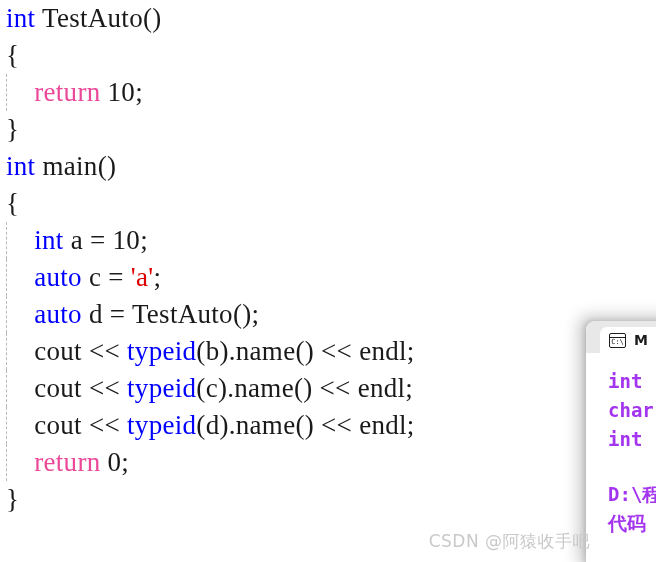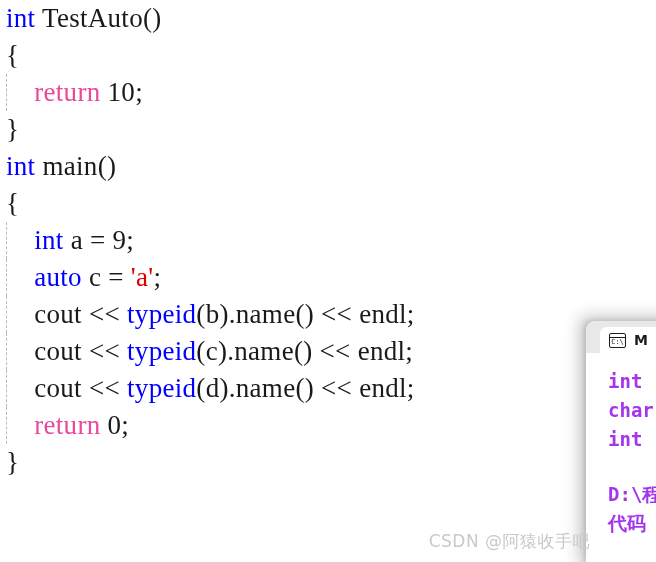--- a/index.html
+++ b/index.html
@@ -161,22 +161,23 @@
 </head>
 <body>
 
 <div id="editor">
     <div class="code-line"><span class="kw">int</span><span class="plain"> TestAuto()</span></div>
     <div class="code-line"><span class="brace">{</span></div>
     <div class="code-line guide-1"><span class="plain">    </span><span class="ret">return</span><span class="plain"> 10;</span></div>
     <div class="code-line"><span class="brace">}</span></div>
     <div class="code-line"><span class="kw">int</span><span class="plain"> main()</span></div>
     <div class="code-line"><span class="brace">{</span></div>
-    <div class="code-line guide-1"><span class="plain">    </span><span class="kw">int</span><span class="plain"> a = 9;</span></div>
+    <div class="code-line guide-1"><span class="plain">    </span><span class="kw">int</span><span class="plain"> a = 10;</span></div>
     <div class="code-line guide-1"><span class="plain">    </span><span class="kw">auto</span><span class="plain"> c = </span><span class="lit">'a'</span><span class="plain">;</span></div>
+    <div class="code-line guide-1"><span class="plain">    </span><span class="kw">auto</span><span class="plain"> d = TestAuto();</span></div>
     <div class="code-line guide-1"><span class="plain">    cout &lt;&lt; </span><span class="kw">typeid</span><span class="plain">(b).name() &lt;&lt; endl;</span></div>
     <div class="code-line guide-1"><span class="plain">    cout &lt;&lt; </span><span class="kw">typeid</span><span class="plain">(c).name() &lt;&lt; endl;</span></div>
     <div class="code-line guide-1"><span class="plain">    cout &lt;&lt; </span><span class="kw">typeid</span><span class="plain">(d).name() &lt;&lt; endl;</span></div>
     <div class="code-line guide-1"><span class="plain">    </span><span class="ret">return</span><span class="plain"> 0;</span></div>
     <div class="code-line"><span class="brace">}</span></div>
   </div>
 
 <div id="console-window">
   <div id="console-titlebar">
     <div id="console-tab">

